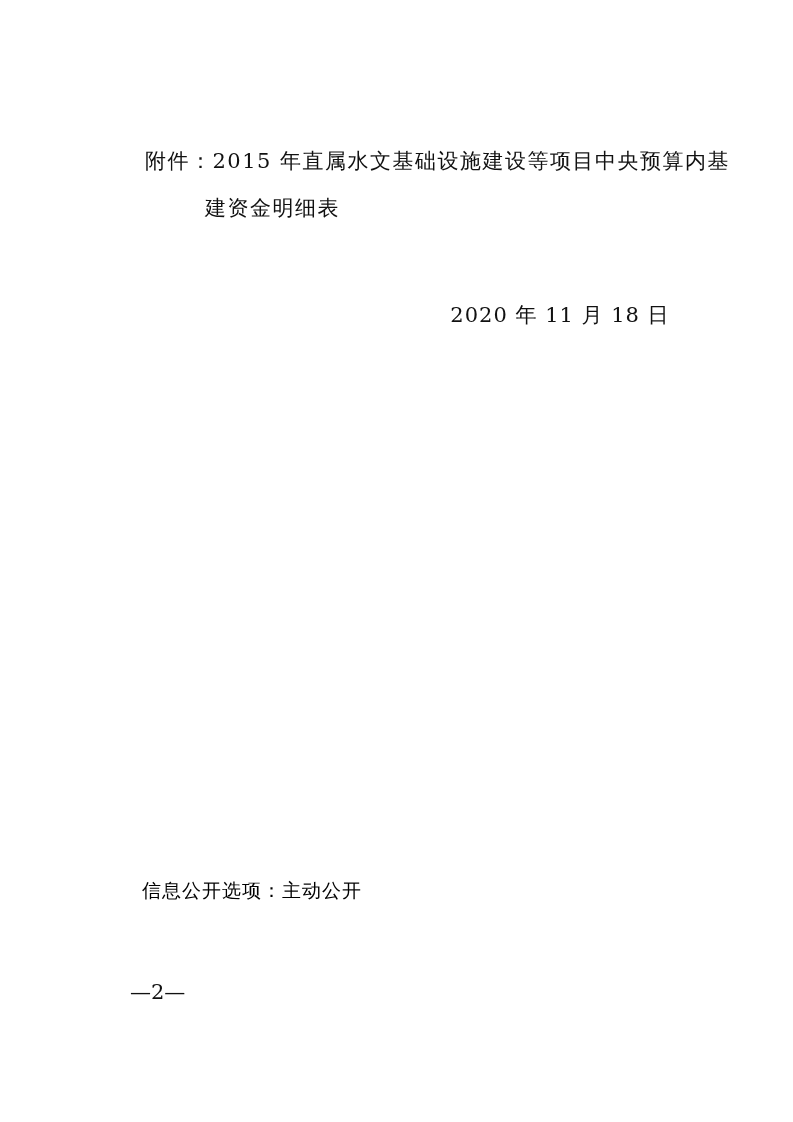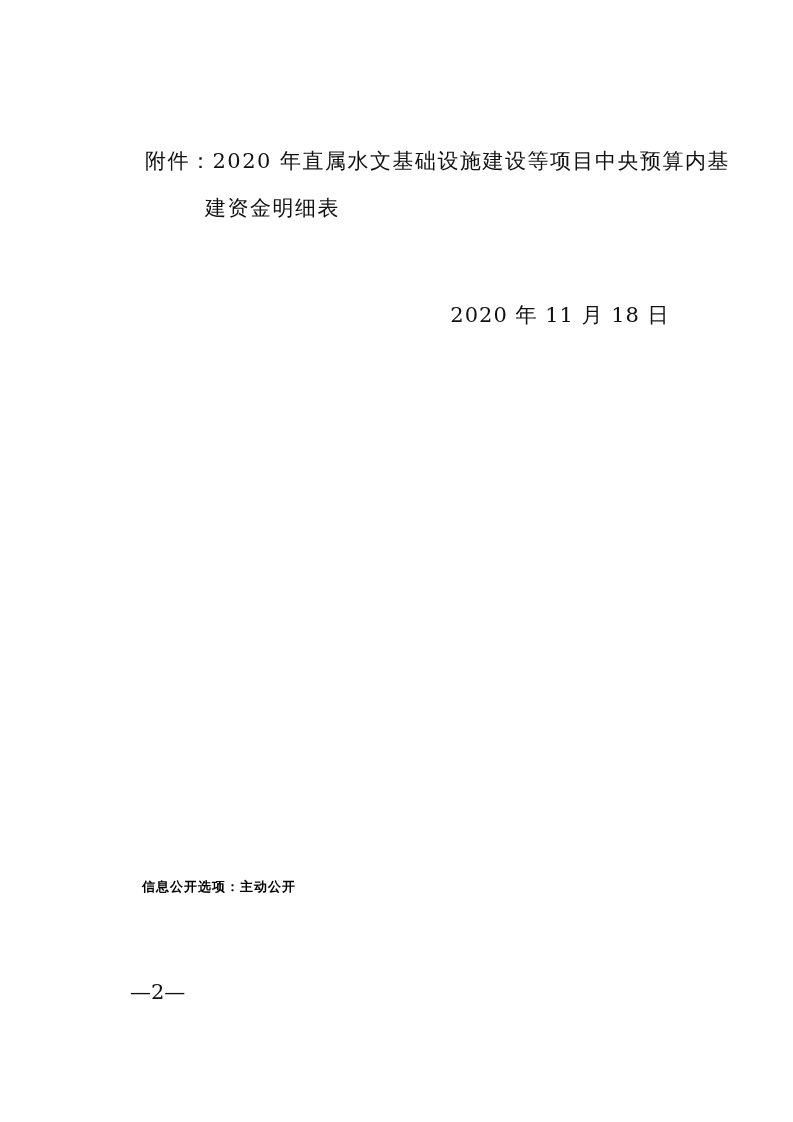--- a/index.html
+++ b/index.html
@@ -50,43 +50,43 @@
   .signature-block .sig-line {
     display: block;
     white-space: nowrap;
   }
 
   .disclosure-line {
     position: absolute;
     left: 142px;
     top: 878px;
     font-family: "DejaVu Sans", "Liberation Sans", sans-serif;
-    font-weight: bold;
-    font-size: 13px;
+    font-weight: normal;
+    font-size: 19px;
     letter-spacing: 1px;
     color: #000000;
     white-space: nowrap;
   }
 
   .page-number {
     position: absolute;
     left: 130px;
     top: 980px;
     font-size: 21px;
     color: #111111;
     white-space: nowrap;
   }
 </style>
 </head>
 <body>
 
 <div class="page">
 
   <div class="attachment-note">
-    <span class="line line1">附件：2020 年直属水文基础设施建设等项目中央预算内基</span>
+    <span class="line line1">附件：2015 年直属水文基础设施建设等项目中央预算内基</span>
     <span class="line line2">建资金明细表</span>
   </div>
 
   <div class="signature-block">
     <span class="sig-line">2020 年 11 月 18 日</span>
   </div>
 
   <div class="disclosure-line">信息公开选项：主动公开</div>
 
   <div class="page-number">—2—</div>

